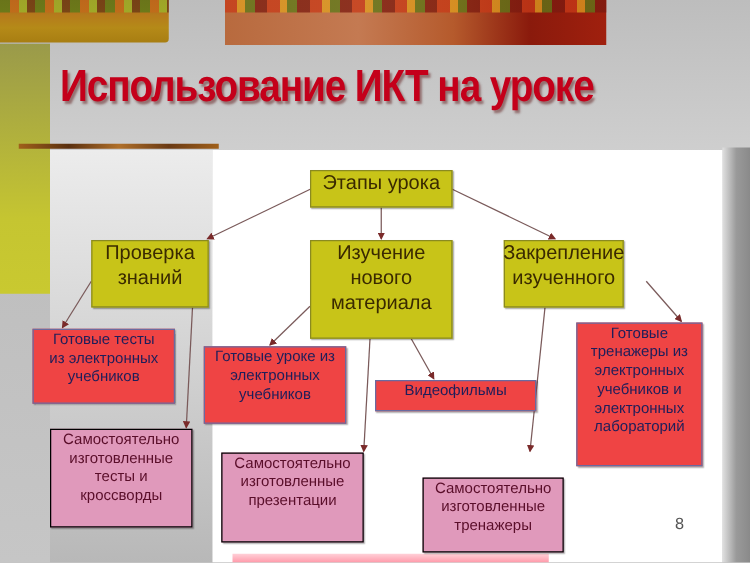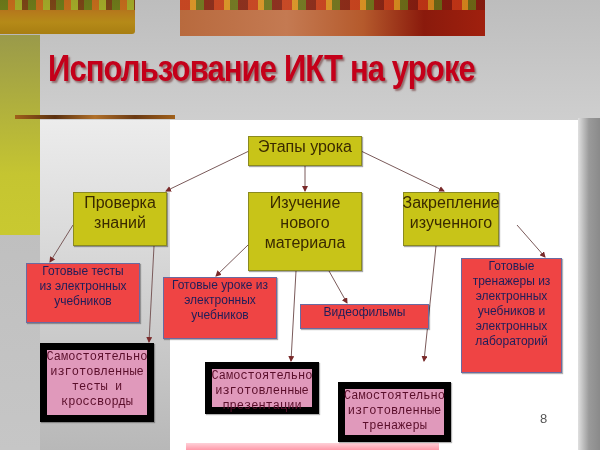--- a/index.html
+++ b/index.html
@@ -34,22 +34,22 @@
     background: linear-gradient(90deg, #e0e0e0 0%, #9a9a9a 50%, #8a8a8a 100%); }
   .pink-strip { position: absolute; left: 186px; top: 443px; width: 253px; height: 7px;
     background: linear-gradient(180deg, #ffd0d8, #ff9aaa); }
   .box { position: absolute; box-sizing: border-box; display: flex; 
     justify-content: center; text-align: center; }
   .box span { display: block; }
   .yellow { background: #c8c418; border: 1px solid #8a8a20; color: #3a2a00;
     font-size: 16px; line-height: 20px; box-shadow: 1px 1px 1px rgba(0,0,0,0.35); }
   .blue { background: #ef4444; border: 1px solid #6a6aa0; color: #1e1e5a;
     font-size: 12px; line-height: 15px; box-shadow: 1px 1px 1px rgba(0,0,0,0.3); }
-  .pink { background: #e099bb; border: 7px solid #000000; color: #5a0e2a;
-    font-size: 12px; line-height: 15px; box-shadow: 1px 1px 1px rgba(0,0,0,0.3); font-family: Liberation Mono, monospace; }
+  .pink { background: #e099bb; border: 1px solid #000000; color: #5a0e2a;
+    font-size: 12px; line-height: 15px; box-shadow: 1px 1px 1px rgba(0,0,0,0.3); }
   .page-num { position: absolute; left: 540px; top: 411px; font-size: 13px; color: #555555; }
   svg.arrows { position: absolute; left: 0; top: 0; width: 600px; height: 450px; pointer-events: none; }
 </style>
 </head>
 <body>
 
 <div class="slide"></div>
 <div class="left-gray"></div>
 <div class="olive-block"></div>
 <div class="deco-top-left"></div>
@@ -106,21 +106,21 @@
 </div>
 <div class="box pink" style="left:40px; top:343px; width:114px; height:79px; padding:0 4px;">
   <span>Самостоятельно изготовленные тесты и кроссворды</span>
 </div>
 <div class="box blue" style="left:163px; top:277px; width:114px; height:62px; padding:0 4px;">
   <span>Готовые уроке из электронных учебников</span>
 </div>
 <div class="box blue" style="left:300px; top:304px; width:129px; height:25px;">
   <span>Видеофильмы</span>
 </div>
-<div class="box pink" style="left:177px; top:362px; width:114px; height:52px; padding:0 4px;margin-left:28px;">
+<div class="box pink" style="left:177px; top:362px; width:114px; height:72px; padding:0 4px;">
   <span>Самостоятельно изготовленные презентации</span>
 </div>
 <div class="box pink" style="left:338px; top:362px; width:113px; height:60px; padding:0 4px;margin-top:20px;">
   <span>Самостоятельно изготовленные тренажеры</span>
 </div>
 <div class="box blue" style="left:461px; top:258px; width:101px; height:115px; padding:0 10px;">
   <span>Готовые тренажеры из электронных учебников и электронных лабораторий</span>
 </div>
 
 <div class="page-num">8</div>

